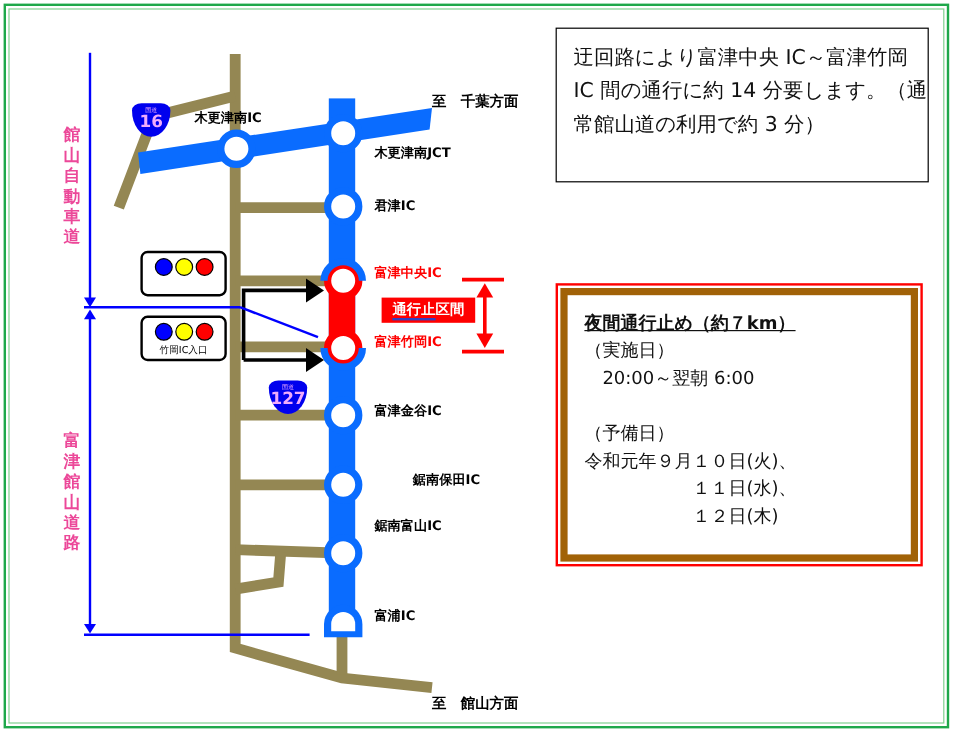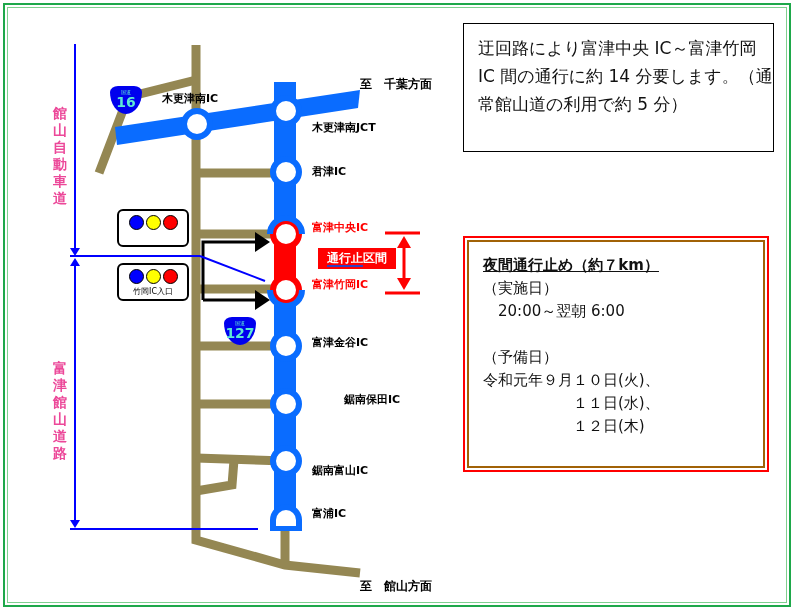--- a/index.html
+++ b/index.html
@@ -24,41 +24,41 @@
       position: absolute; left: 463px; top: 23px; width: 311px; height: 129px;
       border: 1px solid #000; padding: 10px 0 0 14px;
       font-size: 17px; line-height: 28px; color: #111;
       font-family: "DejaVu Sans", sans-serif;
     }
     .notice-box {
       position: absolute; left: 463px; top: 236px; width: 306px; height: 236px;
       border: 2px solid #ff0000; padding: 2px;
     }
     .notice-inner {
-      width: 100%; height: 100%; border: 2px solid #a16207;
+      width: 100%; height: 100%; border: 6px solid #a16207;
       padding: 12px 0 0 14px; font-size: 15px; line-height: 23px; color: #111;
     }
     .notice-title { font-weight: bold; text-decoration: underline; display: inline-block; }
     .notice-line { white-space: pre; display: block; }
     .closed-badge {
       position: absolute; left: 318px; top: 248px; width: 78px; height: 21px;
       background: #ff0000; color: #fff; font-weight: bold; font-size: 12px;
       text-align: center; line-height: 21px;
     }
     .closed-badge span.u { border-bottom: 2px solid #3040c0; }
     .signal-box {
       position: absolute; width: 72px; height: 38px; border: 2px solid #000;
       border-radius: 6px; background: #fff;
     }
     .signal-lights { position: absolute; left: 0; right: 0; top: 4px; display: flex; justify-content: center; gap: 2px; }
     .light { width: 15px; height: 15px; border-radius: 50%; border: 1.5px solid #000; }
     .signal-caption { position: absolute; left: 0; right: 0; bottom: 2px; text-align: center; font-size: 8px; font-weight: normal; color: #000; }
     .route-shield {
       position: absolute; width: 32px; height: 28px; background: #0000ee;
-      border-radius: 8px 8px 16px 16px / 6px 6px 22px 22px; color: #5eead4; text-align: center;
+      border-radius: 8px 8px 16px 16px / 6px 6px 22px 22px; color: #f0abfc; text-align: center;
     }
     .route-shield .cat { display: block; font-size: 5px; margin-top: 3px; line-height: 6px; }
     .route-shield .num { display: block; font-size: 14px; font-weight: bold; line-height: 15px; }
   </style>
 </head>
 <body>
 
 <div class="frame-outer"></div>
 <div class="frame-inner"></div>
 
@@ -157,21 +157,21 @@
 <div class="vlabel" style="left:52px; top:105px;">館山自動車道</div>
 <div class="vlabel" style="left:52px; top:360px;">富津館山道路</div>
 
 <div class="lbl" style="left:162px; top:93px;">木更津南IC</div>
 <div class="lbl" style="left:312px; top:122px;">木更津南JCT</div>
 <div class="lbl" style="left:312px; top:166px;">君津IC</div>
 <div class="lbl red" style="left:312px; top:222px;">富津中央IC</div>
 <div class="lbl red" style="left:312px; top:279px;">富津竹岡IC</div>
 <div class="lbl" style="left:312px; top:337px;">富津金谷IC</div>
 <div class="lbl" style="left:312px; top:394px;margin-left:32px;">鋸南保田IC</div>
-<div class="lbl" style="left:312px; top:465px;">鋸南富山IC</div>
+<div class="lbl" style="left:312px; top:433px;">鋸南富山IC</div>
 <div class="lbl" style="left:312px; top:508px;">富浦IC</div>
 
 <div class="closed-badge">
   <span class="u">通行止</span><span>区間</span>
 </div>
 
 <div class="signal-box" style="left:117px; top:209px;">
   <div class="signal-lights">
     <span class="light" style="background:#0000ff;"></span>
     <span class="light" style="background:#ffff00;"></span>
@@ -182,21 +182,21 @@
 <div class="signal-box" style="left:117px; top:263px;">
   <div class="signal-lights">
     <span class="light" style="background:#0000ff;"></span>
     <span class="light" style="background:#ffff00;"></span>
     <span class="light" style="background:#ff0000;"></span>
   </div>
   <div class="signal-caption">竹岡IC入口</div>
 </div>
 
 <div class="info-box">
-  <div>迂回路により富津中央 IC～富津竹岡 IC 間の通行に約 14 分要します。（通常館山道の利用で約 5 分）</div>
+  <div>迂回路により富津中央 IC～富津竹岡 IC 間の通行に約 14 分要します。（通常館山道の利用で約 3 分）</div>
 </div>
 
 <div class="notice-box">
   <div class="notice-inner">
     <span class="notice-title">夜間通行止め（約７km）</span>
     <span class="notice-line">（実施日）</span>
     <span class="notice-line">　20:00～翌朝 6:00</span>
     <span class="notice-line" style="height:23px;"></span>
     <span class="notice-line">（予備日）</span>
     <span class="notice-line">令和元年９月１０日(火)、</span>

